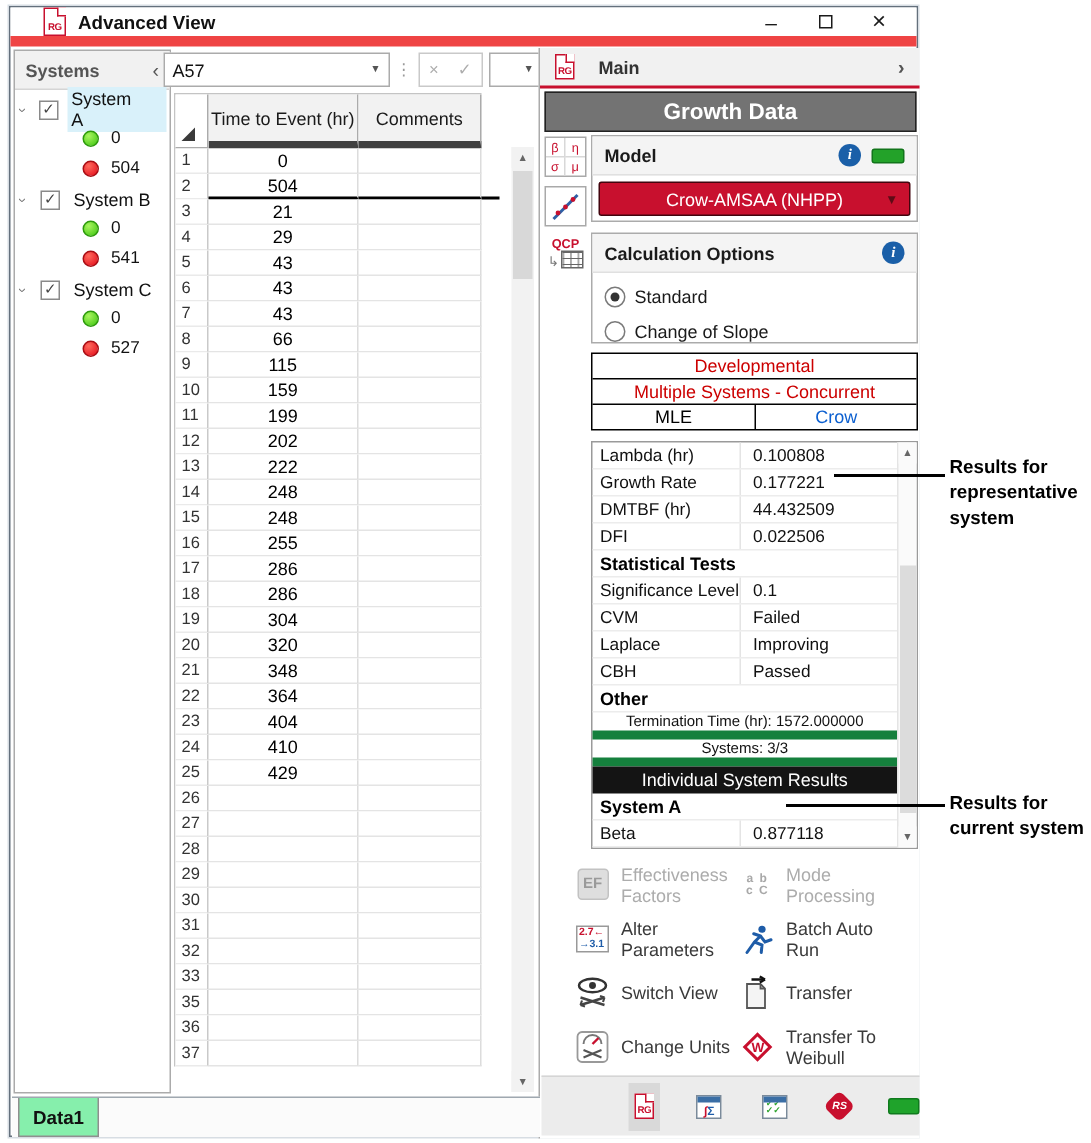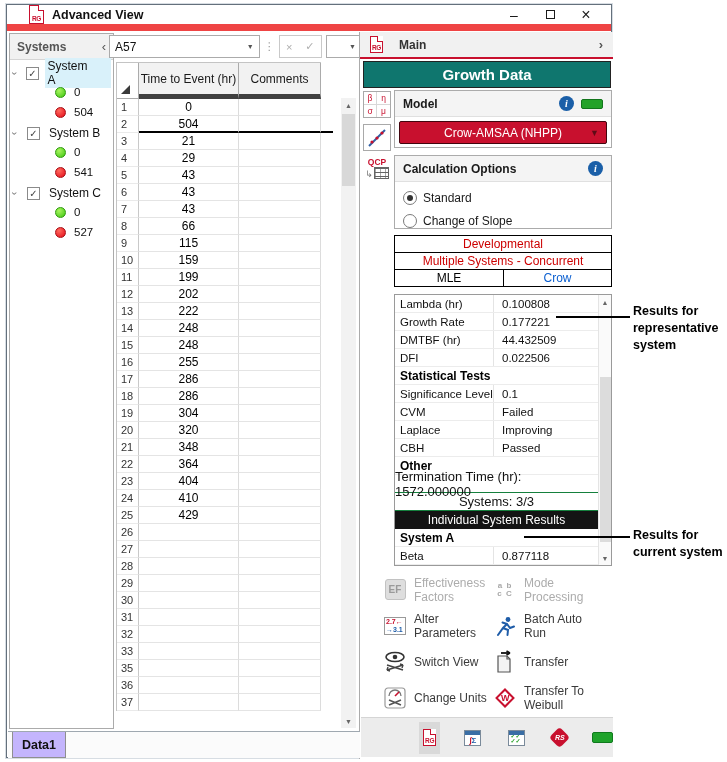--- a/index.html
+++ b/index.html
@@ -87,21 +87,21 @@
   .gsb .up { top:0; } .gsb .dn { bottom:0; }
   .gsb .thumb { position:absolute; left:1px; width:13px; top:16px; height:72px; background:#D8D8D8; }
 
   
   .rpanel { position:absolute; left:352px; top:27px; width:254px; height:727px; background:#fff;
             border-left:1px solid #ABABAB; }
   .main-hdr { position:absolute; left:0; top:0; width:100%; height:27px; background:#F1F1F1;
               border-bottom:2px solid #C8102E; display:flex; align-items:center; padding:0 10px; gap:16px; }
   .main-hdr .mh-lbl { font-size:12px; font-weight:bold; color:#333; }
   .main-hdr .mh-chev { margin-left:auto; color:#555; font-size:13px; font-weight:bold; }
-  .banner { position:absolute; left:3px; top:29px; width:248px; height:27px; background:#0f766e;
+  .banner { position:absolute; left:3px; top:29px; width:248px; height:27px; background:#737373;
             border:1px solid #222; color:#fff; font-size:15px; font-weight:bold; display:flex;
             align-items:center; justify-content:center; }
 
   
   .strip-ico { position:absolute; left:3px; width:28px; }
   .paramsico { top:59px; height:27px; border:1px solid #A9A9A9; background:#fff; display:grid;
                grid-template-columns:1fr 1fr; grid-template-rows:1fr 1fr; }
   .paramsico span { font-size:8.5px; color:#C8102E; display:flex; align-items:center; justify-content:center;
                border-right:1px solid #D8D8D8; border-bottom:1px solid #D8D8D8; }
   .paramsico span:nth-child(2n) { border-right:none; }
@@ -152,22 +152,22 @@
   
   .results { position:absolute; left:34px; top:262px; width:218px; height:272px;
              border:1px solid #9A9A9A; background:#fff; }
   .rrows { position:absolute; left:0; top:0; width:203px; }
   .rrow { display:flex; height:18px; border-bottom:1px solid #ECECEC; align-items:stretch; }
   .rlab { width:99px; padding-left:5px; font-size:11.5px; color:#111; border-right:1px solid #E4E4E4;
           display:flex; align-items:center; }
   .rval { padding-left:8px; font-size:11.5px; color:#111; display:flex; align-items:center; }
   .rsec { height:18px; border-bottom:1px solid #ECECEC; display:flex; align-items:center;
           padding-left:5px; font-size:12px; font-weight:bold; color:#000; }
-  .rcen { height:18px; border-bottom:1px solid #15803d; display:flex; align-items:center;
-          justify-content:center; font-size:13px; color:#111; }
+  .rcen { height:18px; border-bottom:6px solid #15803d; display:flex; align-items:center;
+          justify-content:center; font-size:10px; color:#111; }
   .rban { height:18px; background:#141414; color:#fff; font-weight:normal; font-size:12px;
           display:flex; align-items:center; justify-content:center; }
   .rsb { position:absolute; right:0; top:0; width:13px; height:100%; background:#FAFAFA; border-left:1px solid #E4E4E4; }
   .rsb .up { top:0; } .rsb .dn { bottom:0; }
   .rsb .sb-arrow { background:#FAFAFA; }
   .rsb .thumb { position:absolute; left:1px; width:11px; top:82px; height:165px; background:#DCDCDC; }
 
   
   .tools { position:absolute; left:22px; top:543px; width:218px; display:grid;
            grid-template-columns:1fr 1fr; row-gap:7px; column-gap:2px; }
@@ -202,21 +202,21 @@
   .chkico::before { content:""; position:absolute; top:0; left:0; right:0; height:4px; background:#3A6EA5; }
   .chkico span { font-size:6px; color:#2BA32B; line-height:5px; font-weight:bold; }
   .rsico { width:15px; height:15px; background:#C8102E; border-radius:4px; transform:rotate(45deg);
            display:flex; align-items:center; justify-content:center; }
   .rsico span { transform:rotate(-45deg); color:#fff; font-weight:bold; font-style:italic; font-size:7px; }
   .grect { width:21px; height:11px; background:#1FA32B; border:1px solid #0F7A1D; border-radius:2px; }
 
   
   .tabstrip { position:absolute; left:1px; top:726px; width:352px; height:27px; background:#FBFBFB;
               border-top:1px solid #9FA8B0; }
-  .sheettab { position:absolute; left:4px; top:0px; width:54px; height:26px; background:#c4b5fd;
+  .sheettab { position:absolute; left:4px; top:0px; width:54px; height:26px; background:#86efac;
               border:1px solid #8F8F8F; border-top:none; display:flex; align-items:center;
               justify-content:center; font-size:12.5px; font-weight:bold; color:#111; }
 
   
   .callout { position:absolute; height:2px; background:#000; z-index:9; }
   .ann { position:absolute; font-size:12.5px; font-weight:bold; color:#000; line-height:17px; z-index:9; }
   .ann1 { left:633px; top:303px; width:96px; }
   .ann2 { left:633px; top:527px; width:96px; }
 </style>
 </head>

